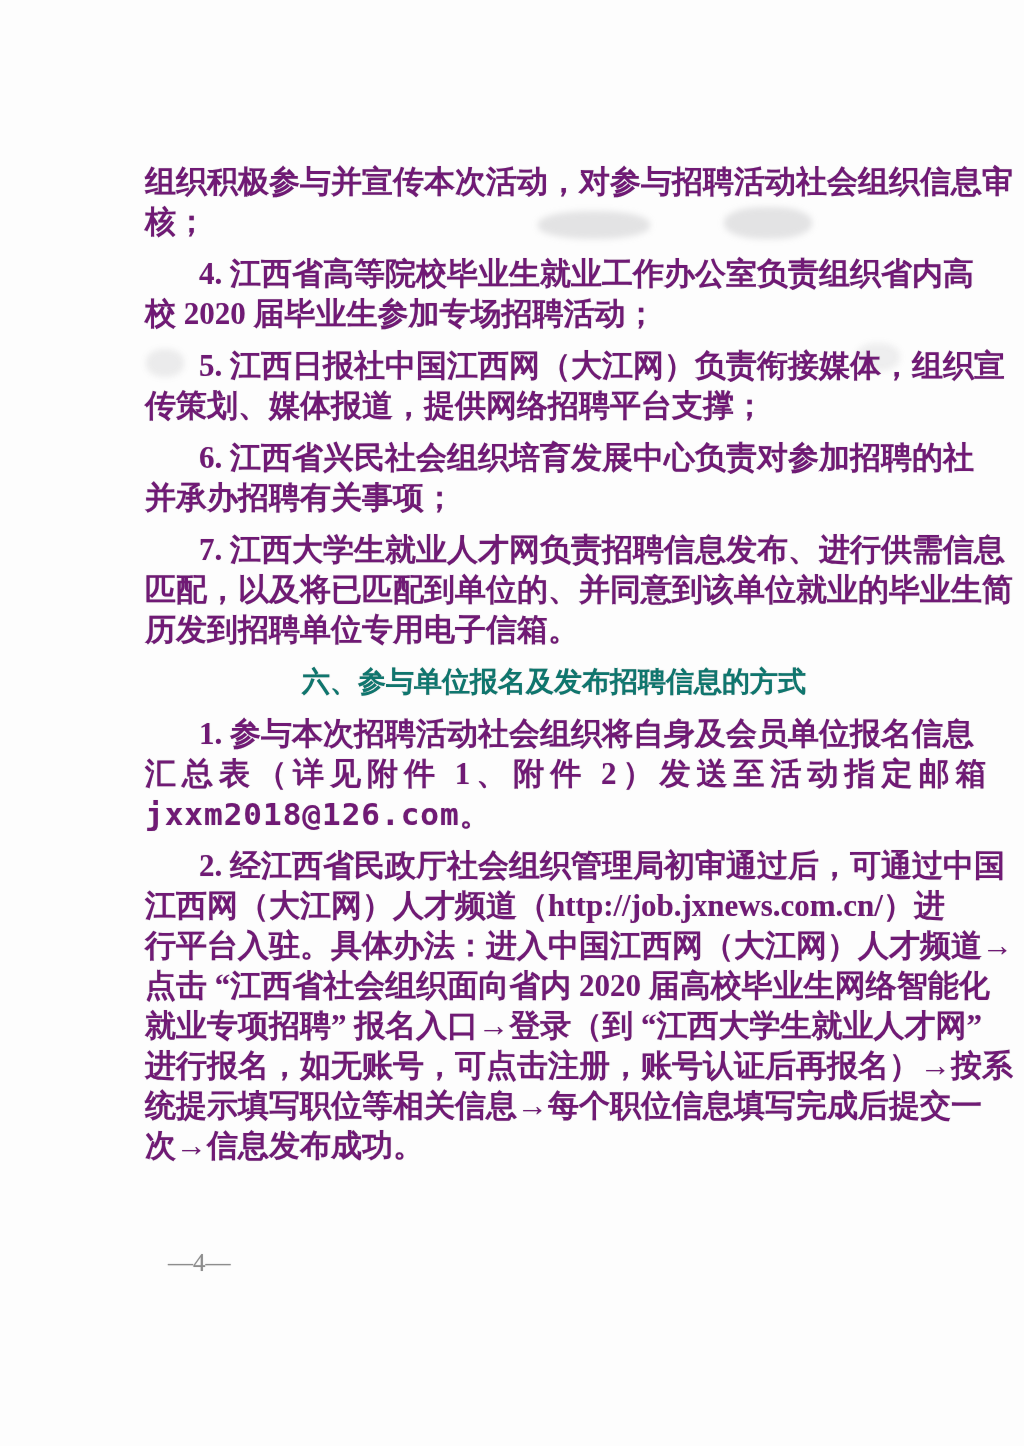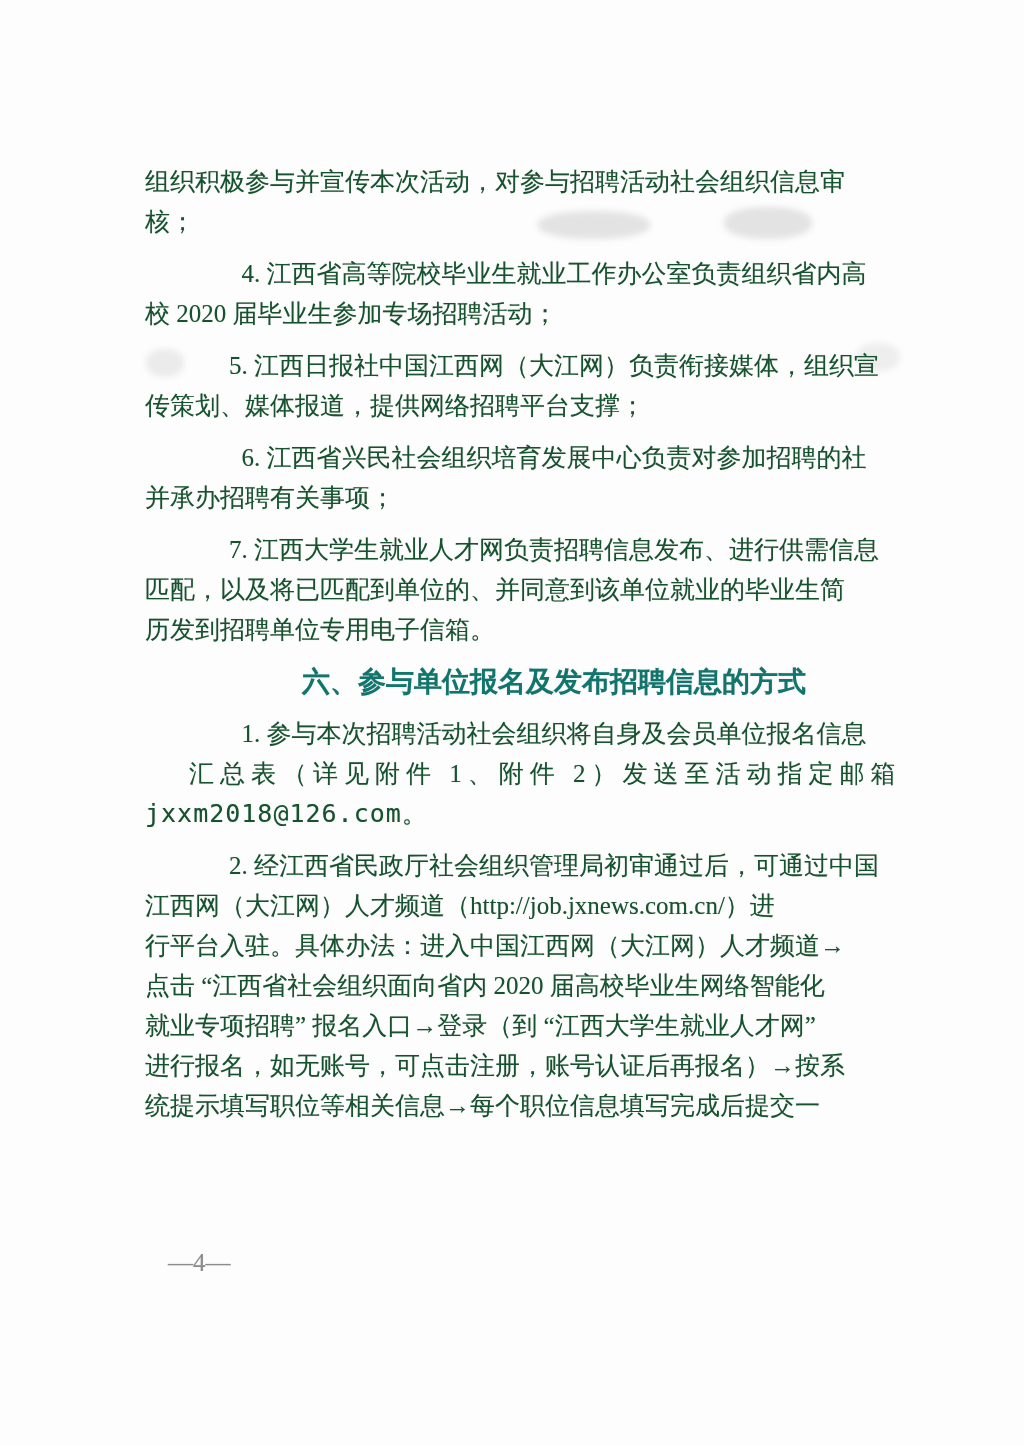--- a/index.html
+++ b/index.html
@@ -10,37 +10,37 @@
     overflow:hidden;
   }
   .text-block {
     position:absolute;
     left:145px; top:162px;
     width:764px;
   }
   .line {
     margin:0; padding:0;
     height:40px; line-height:40px;
-    font-size:25px;
+    font-size:31px;
     font-family:"Liberation Serif","DejaVu Serif",serif;
-    color:#14532d;
+    color:#701a75;
     white-space:nowrap;
     text-shadow:0 0 1px rgba(134,134,134,0.55);
-    font-weight:normal;
+    font-weight:bold;
   }
   .ind { padding-left:54px;text-align:center; }
   .para { margin-top:12px; }
   .heading {
     font-family:"Liberation Sans","DejaVu Sans",sans-serif;
     font-weight:bold;
     font-size:28px;
     color:#0f766e;
     text-shadow:0 0 1px rgba(109,109,109,0.5);
   }
-  .spread { letter-spacing:6px;margin-left:44px; }
+  .spread { letter-spacing:6px; }
   .mono { font-family:"DejaVu Sans Mono","Liberation Mono",monospace; letter-spacing:1px; }
   .page-number {
     position:absolute;
     left:168px; top:1248px;
     font-size:25px; line-height:30px;
     font-family:"Liberation Serif","DejaVu Serif",serif;
     color:#8d8d8d;
     text-shadow:0 0 1px rgba(141,141,141,0.5);
   }
   .smudge {
@@ -82,17 +82,18 @@
     <p class="line ind para">1. 参与本次招聘活动社会组织将自身及会员单位报名信息</p>
     <p class="line spread">汇总表（详见附件 1、附件 2）发送至活动指定邮箱</p>
     <p class="line mono">jxxm2018@126.com。</p>
     <p class="line ind para">2. 经江西省民政厅社会组织管理局初审通过后，可通过中国</p>
     <p class="line">江西网（大江网）人才频道（http://job.jxnews.com.cn/）进</p>
     <p class="line">行平台入驻。具体办法：进入中国江西网（大江网）人才频道→</p>
     <p class="line">点击 “江西省社会组织面向省内 2020 届高校毕业生网络智能化</p>
     <p class="line">就业专项招聘” 报名入口→登录（到 “江西大学生就业人才网”</p>
     <p class="line">进行报名，如无账号，可点击注册，账号认证后再报名）→按系</p>
     <p class="line">统提示填写职位等相关信息→每个职位信息填写完成后提交一</p>
+    <p class="line">次→信息发布成功。</p>
   </main>
 
   <div class="page-number">—4—</div>
 
 </div>
 
 </body></html>

